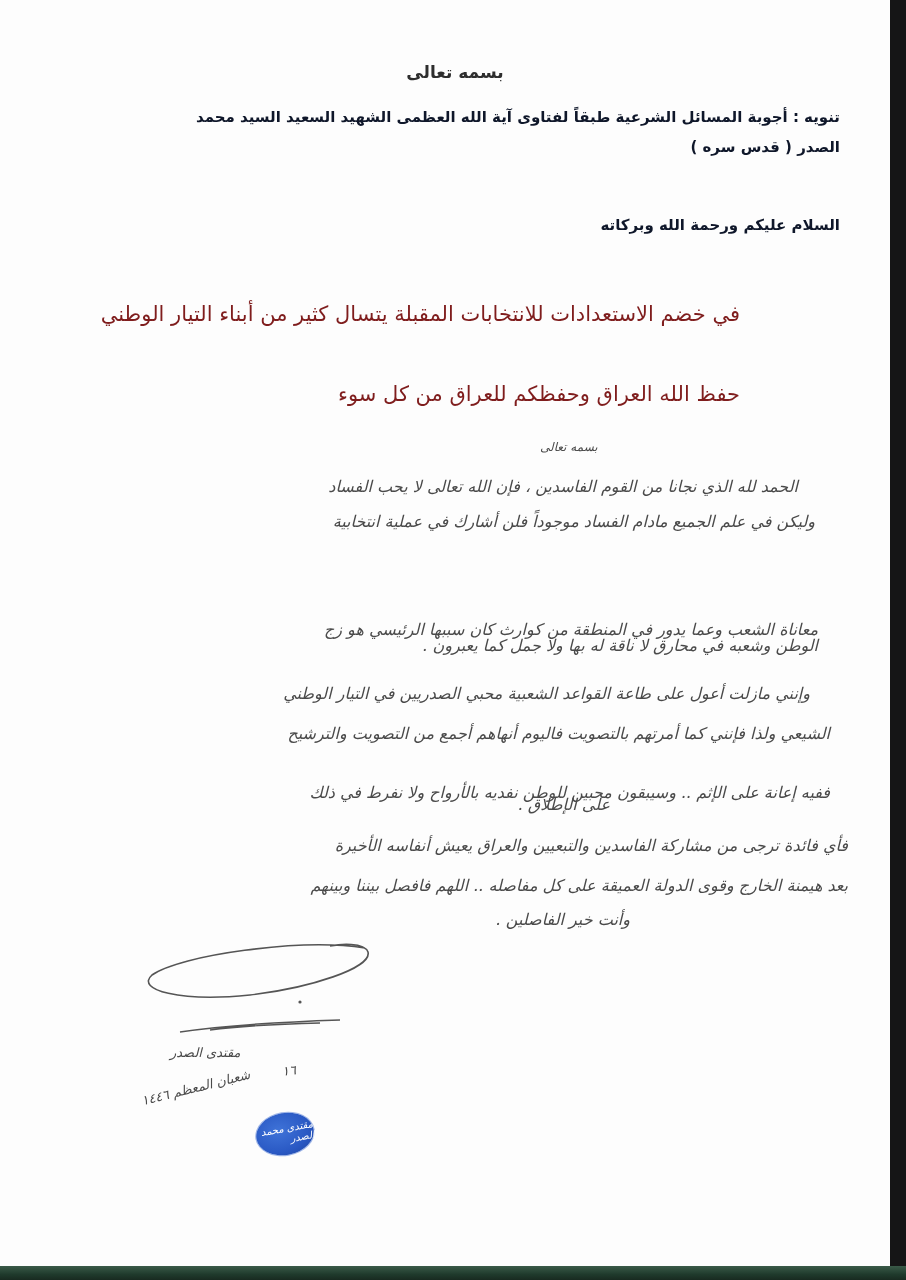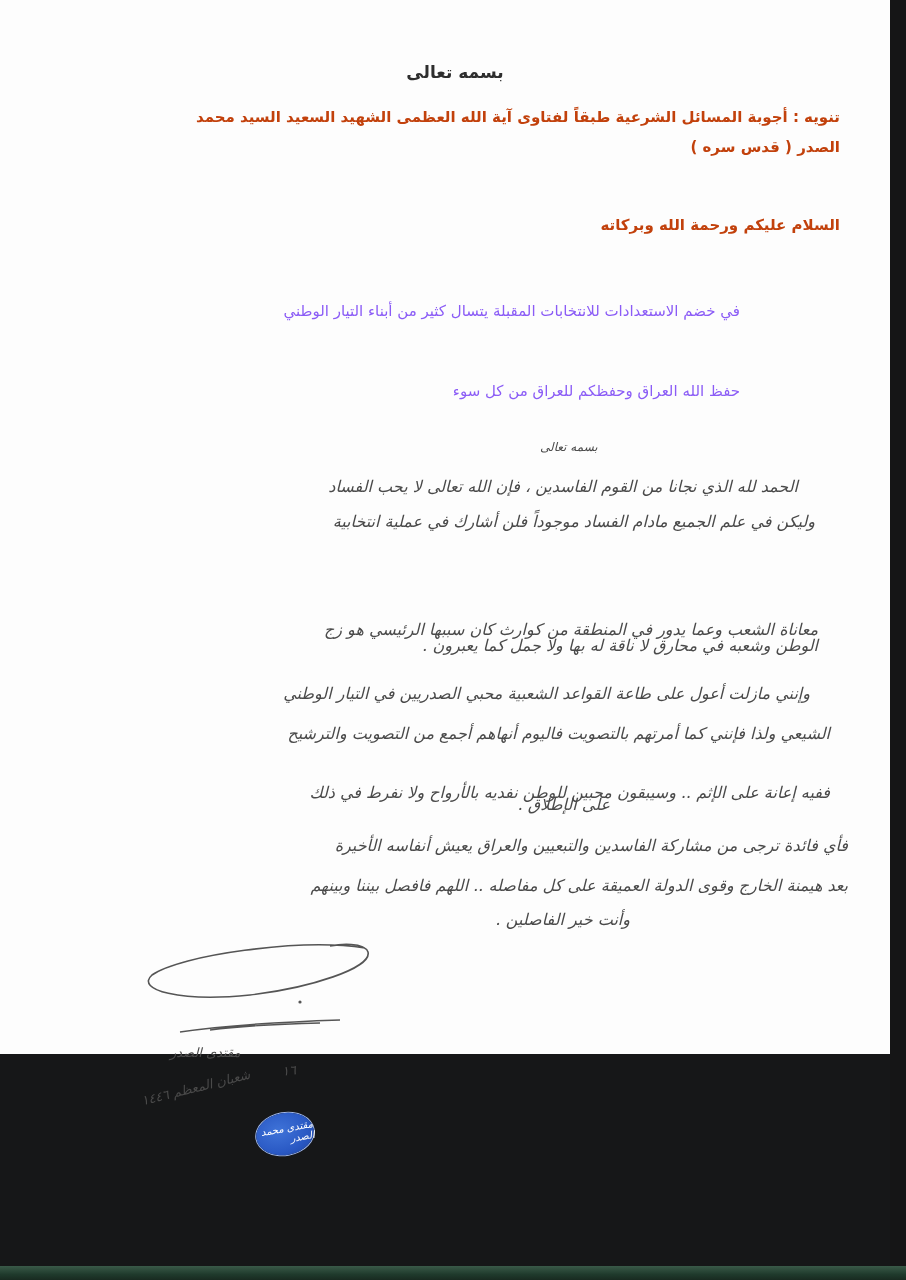--- a/index.html
+++ b/index.html
@@ -12,21 +12,21 @@
       background: #161718;
       position: relative;
       overflow: hidden;
       font-family: "DejaVu Sans", sans-serif;
     }
     .page {
       position: absolute;
       left: 0;
       top: 0;
       width: 890px;
-      height: 1054px;
+      height: 1266px;
       background: #fdfdfd;
     }
     .bottom-strip {
       position: absolute;
       left: 0;
       top: 1266px;
       width: 906px;
       height: 14px;
       background: linear-gradient(to bottom, #3a5a48 0%, #1f3a2c 60%, #182a20 100%);
     }
@@ -52,26 +52,26 @@
       width: 150px;
       text-align: center;
       font-size: 17px;
       font-weight: bold;
       color: #2e2e2e;
     }
     .t-line {
       font-size: 15px;
       right: 50px;
       font-weight: bold;
-      color: #c2410c;
+      color: #0f172a;
     }
     .body-line {
-      font-size: 15px;
+      font-size: 21px;
       right: 150px;
-      color: #8b5cf6;
+      color: #7f1d1d;
     }
     .hand {
       position: absolute;
       direction: rtl;
       text-align: right;
       font-family: "DejaVu Serif", serif;
       font-style: italic;
       color: #4a4a4a;
       white-space: nowrap;
       font-size: 16px;

